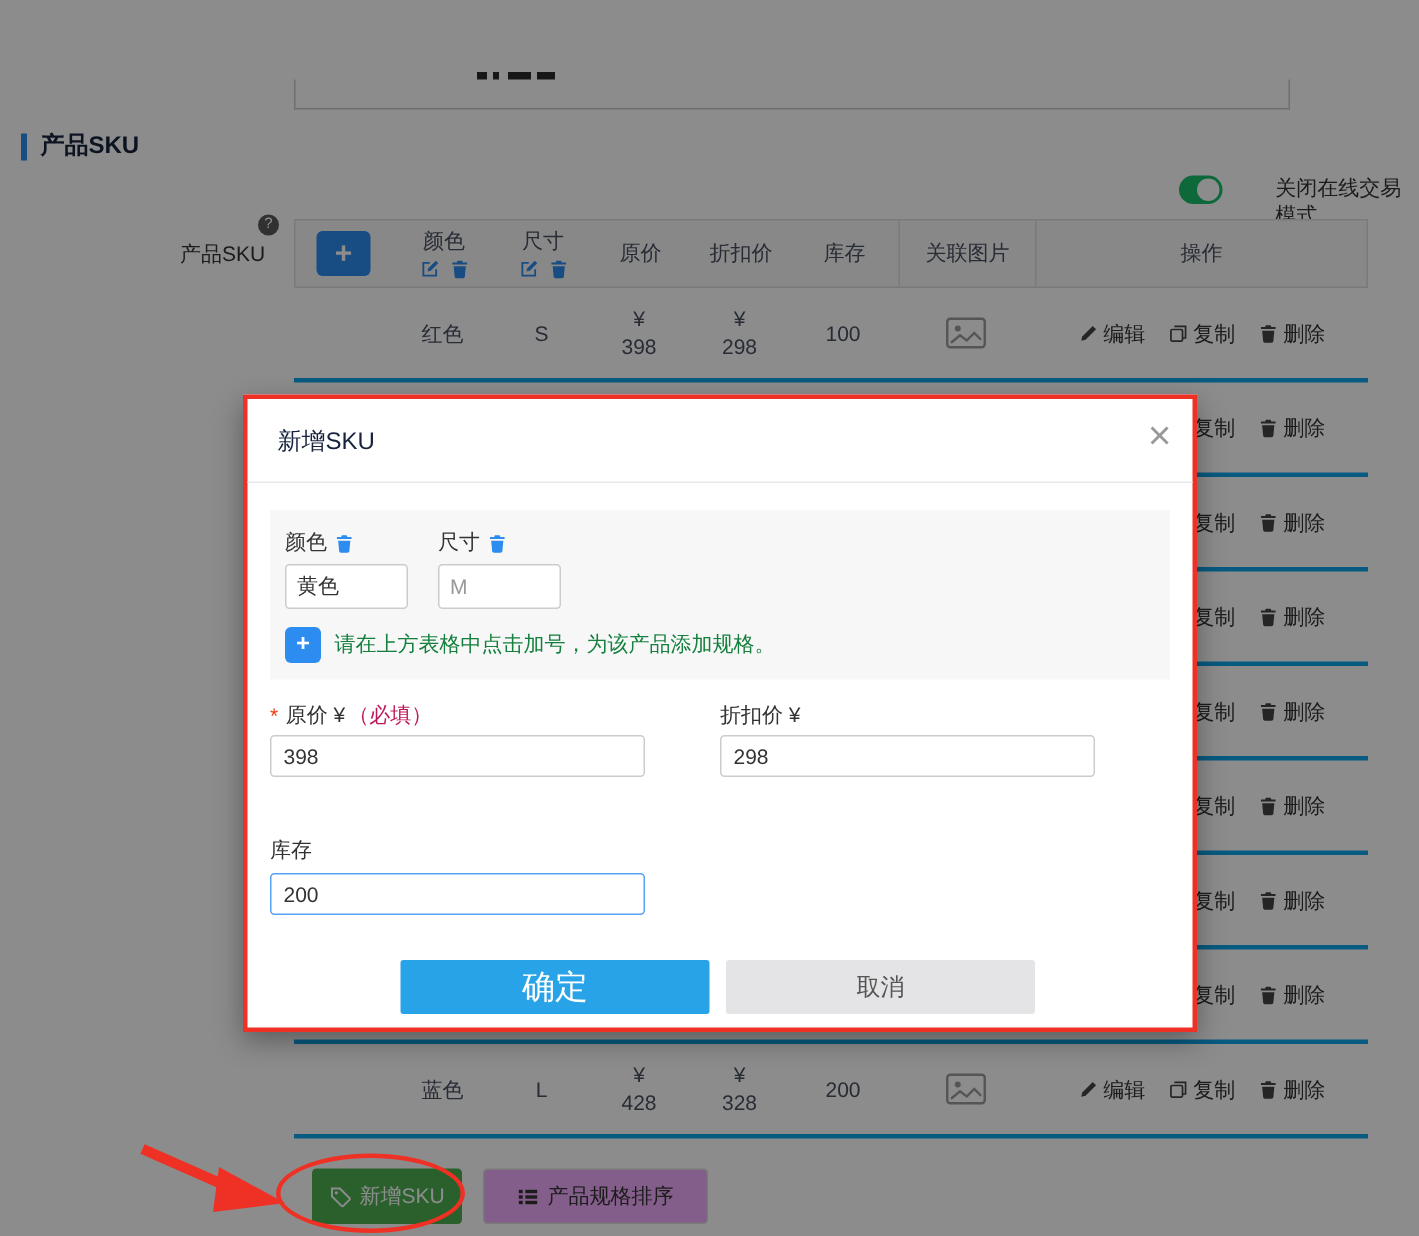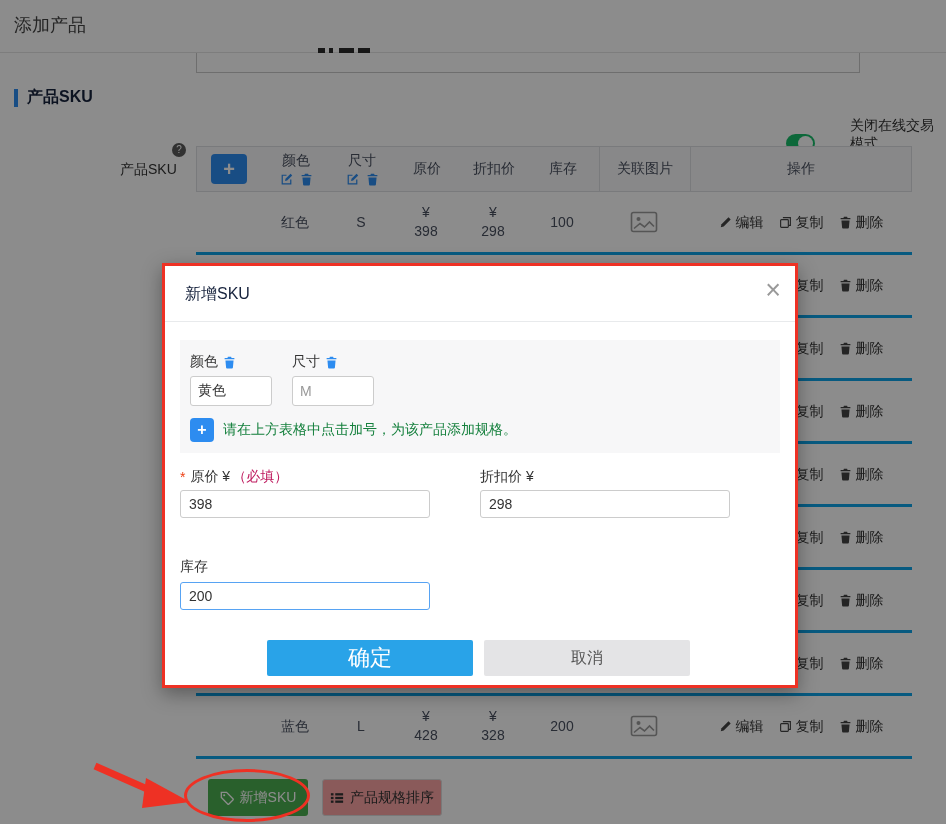--- a/index.html
+++ b/index.html
@@ -27,21 +27,21 @@
     background: linear-gradient(90deg,#2b2b2b 0 7px,transparent 7px 11px,#2b2b2b 11px 15px,transparent 15px 21px,#2b2b2b 21px 36px,transparent 36px 40px,#2b2b2b 40px 52px,transparent 52px 58px);
   }
   .partial-box {
     position: absolute; left: 196px; top: 53px; width: 664px; height: 20px;
     background: #fff; border: 1px solid #c9c9c9; border-top: none;
   }
   .section-head { position: absolute; left: 14px; top: 87px; display: flex; align-items: center; }
   .section-head .bar { width: 4px; height: 18px; background: #2d8cf0; margin-right: 9px; }
   .section-head .txt { font-size: 16px; font-weight: bold; color: #17233d; }
 
-  .toggle-row { position: absolute; left: 786px; top: 117px; display: flex; align-items: flex-end; gap: 28px; }
+  .toggle-row { position: absolute; left: 786px; top: 117px; display: flex; align-items: flex-start; gap: 28px; }
   .toggle { position: relative; width: 34px; height: 19px; border-radius: 10px; background: #19be6b; cursor: pointer; }
   .toggle .knob { position: absolute; right: 2px; top: 2px; width: 15px; height: 15px; border-radius: 50%; background: #fff; }
   .toggle-label { margin-left: 7px; font-size: 14px; color: #333; }
 
   .help {
     position: absolute; left: 172px; top: 143px; width: 14px; height: 14px;
     border-radius: 50%; background: #5a5a5a; color: #fff; font-size: 10px;
     text-align: center; line-height: 14px; cursor: pointer;
   }
   .sku-field-label { position: absolute; left: 120px; top: 161px; font-size: 14px; color: #333; }
@@ -72,22 +72,22 @@
   .icon { display: inline-flex; }
   .icon svg { display: block; }
 
   .green-btn {
     position: absolute; left: 208px; top: 779px; width: 100px; height: 37px;
     border: none; border-radius: 3px; background: #4caf50; color: #fff; font-size: 14px;
     display: flex; align-items: center; justify-content: center; gap: 6px; cursor: pointer;
     font-family: inherit;
   }
   .gray-btn {
-    position: absolute; left: 322px; top: 779px; width: 120px; height: 37px;
-    border: 1px solid #dcdcdc; border-radius: 3px; background: #fca5a5; color: #333; font-size: 14px;
+    position: absolute; left: 322px; top: 779px; width: 150px; height: 37px;
+    border: 1px solid #dcdcdc; border-radius: 3px; background: #f0abfc; color: #333; font-size: 14px;
     display: flex; align-items: center; justify-content: center; gap: 6px; cursor: pointer;
     font-family: inherit;
   }
 
   
   .overlay { position: absolute; inset: 0; background: rgba(0,0,0,0.45); z-index: 5; }
 
   
   .modal {
     position: absolute; left: 162px; top: 263px; width: 636px; height: 425px;
@@ -141,23 +141,20 @@
     position: absolute; left: 184px; top: 769px; width: 126px; height: 53px;
     border: 3px solid #ee3124; border-radius: 50%; z-index: 15; pointer-events: none;
   }
   .red-arrow { position: absolute; left: 92px; top: 760px; z-index: 15; pointer-events: none; }
 </style>
 </head>
 <body>
 
 <div class="stage">
 
-  <div class="topbar">
-    <span class="title">添加产品</span>
-  </div>
   <div class="partial-box"></div>
   <div class="clip-marks"></div>
 
   <div class="section-head">
     <span class="bar"></span>
     <span class="txt">产品SKU</span>
   </div>
 
   <div class="toggle-row">
     <span class="toggle">

